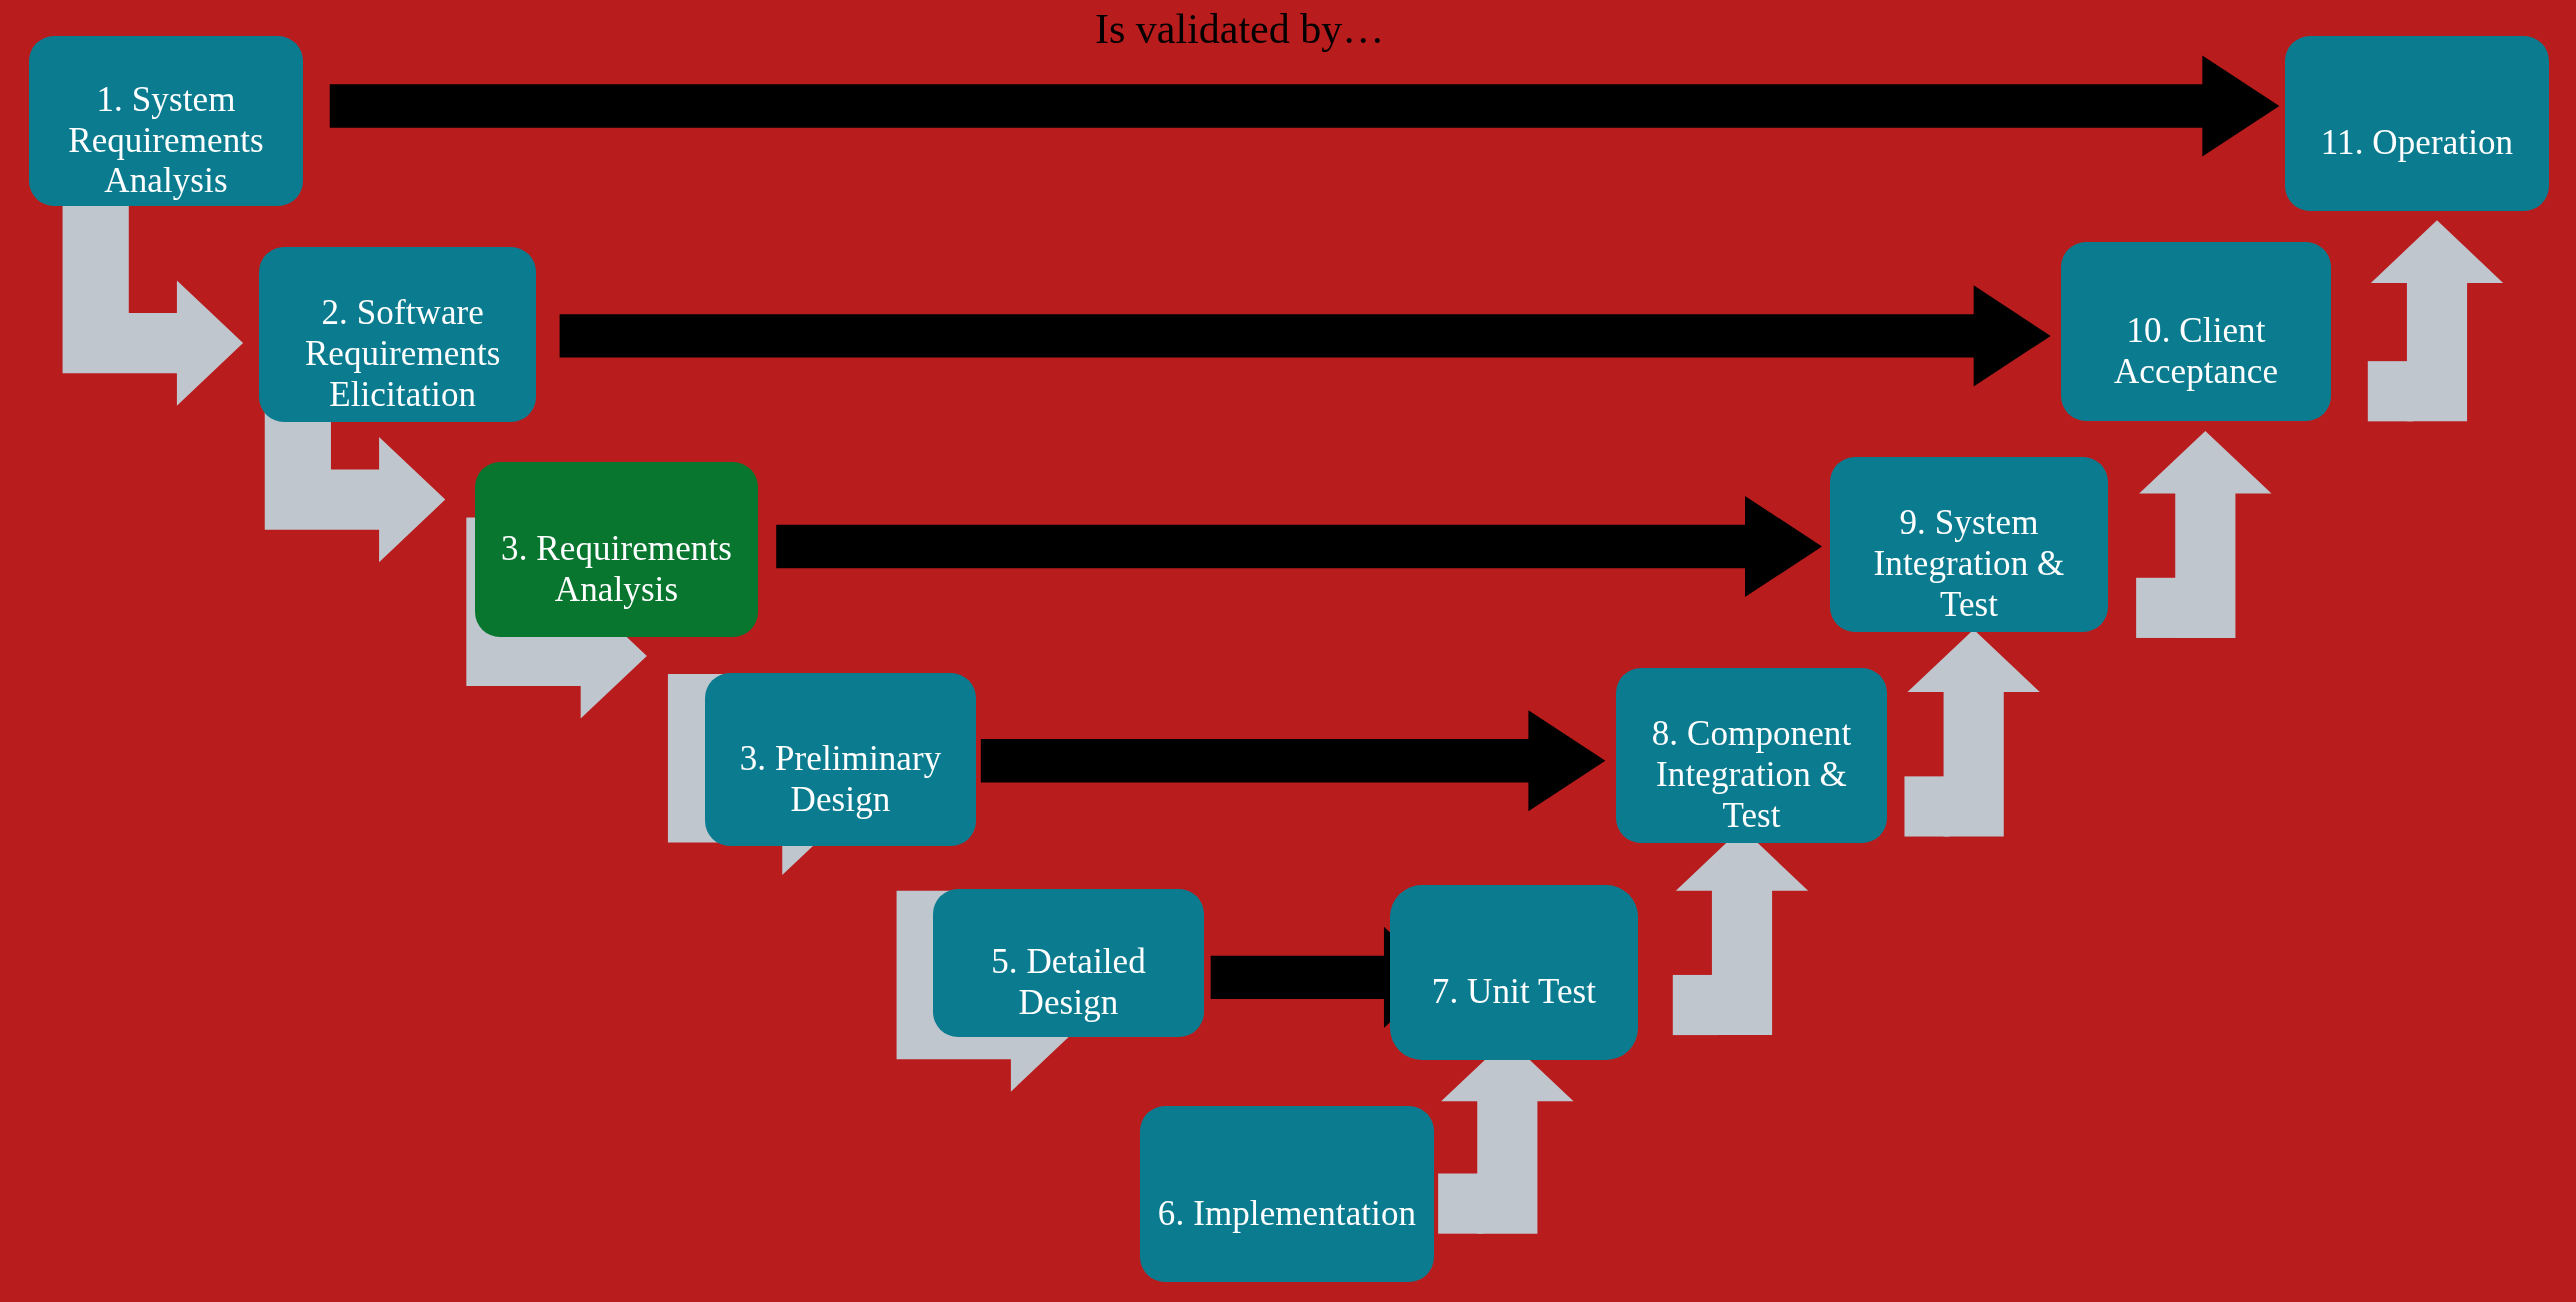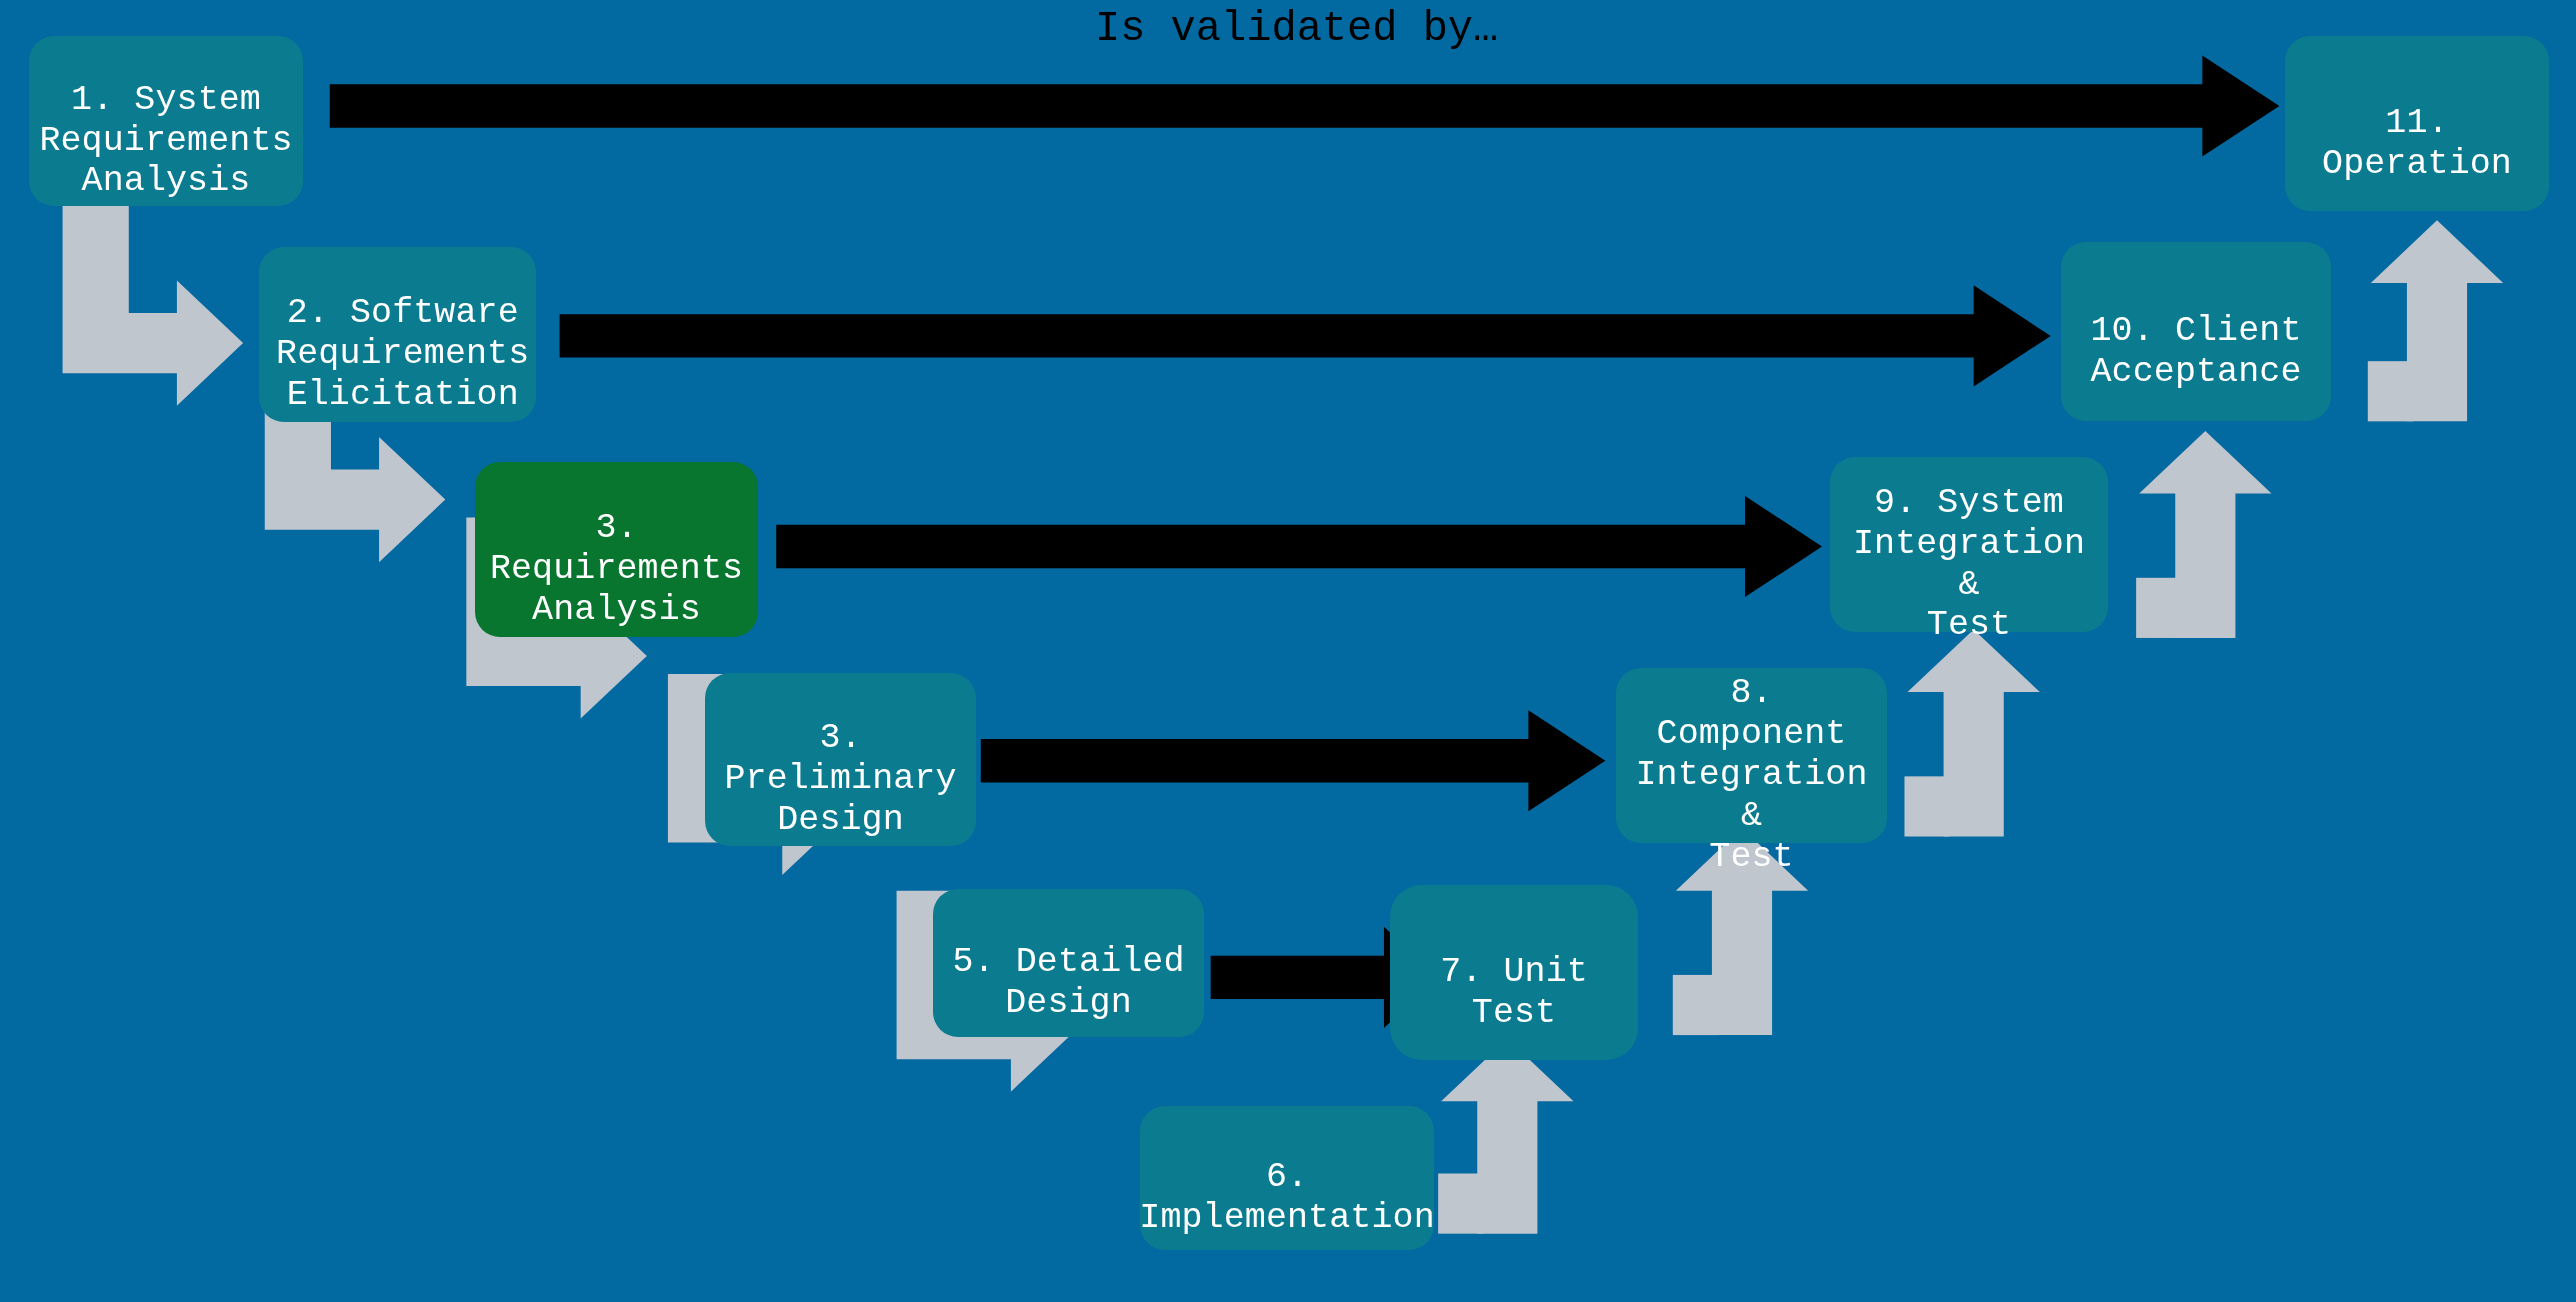--- a/index.html
+++ b/index.html
@@ -8,23 +8,22 @@
     padding: 0;
     background: #ffffff;
   }
   body {
     font-family: "Liberation Serif", "DejaVu Serif", serif;
   }
   #stage {
     position: relative;
     width: 2576px;
     height: 1303px;
-    background: #0369a1;
+    background: #b91c1c;
     overflow: hidden;
-    font-family: Liberation Mono, monospace;
   }
   
   .node {
     position: absolute;
     box-sizing: border-box;
     border-radius: 25px;
     display: flex;
     align-items: center;
     justify-content: center;
     text-align: center;
@@ -133,21 +132,21 @@
   <div class="node teal" style="left:705px; top:673px; width:271px; height:173px;">
     <span class="node-label">3. Preliminary
 Design</span>
   </div>
 
   <div class="node teal" style="left:933px; top:889px; width:271px; height:148px;">
     <span class="node-label">5. Detailed
 Design</span>
   </div>
 
-  <div class="node teal" style="left:1140px; top:1106px; width:294px; height:144px;">
+  <div class="node teal" style="left:1140px; top:1106px; width:294px; height:176px;">
     <span class="node-label">6. Implementation</span>
   </div>
 
   <div class="node teal" style="left:1390px; top:885px; width:248px; height:175px;border-radius:32px;">
     <span class="node-label">7. Unit Test</span>
   </div>
 
   <div class="node teal" style="left:1616px; top:668px; width:271px; height:175px;">
     <span class="node-label">8. Component
 Integration &amp;

